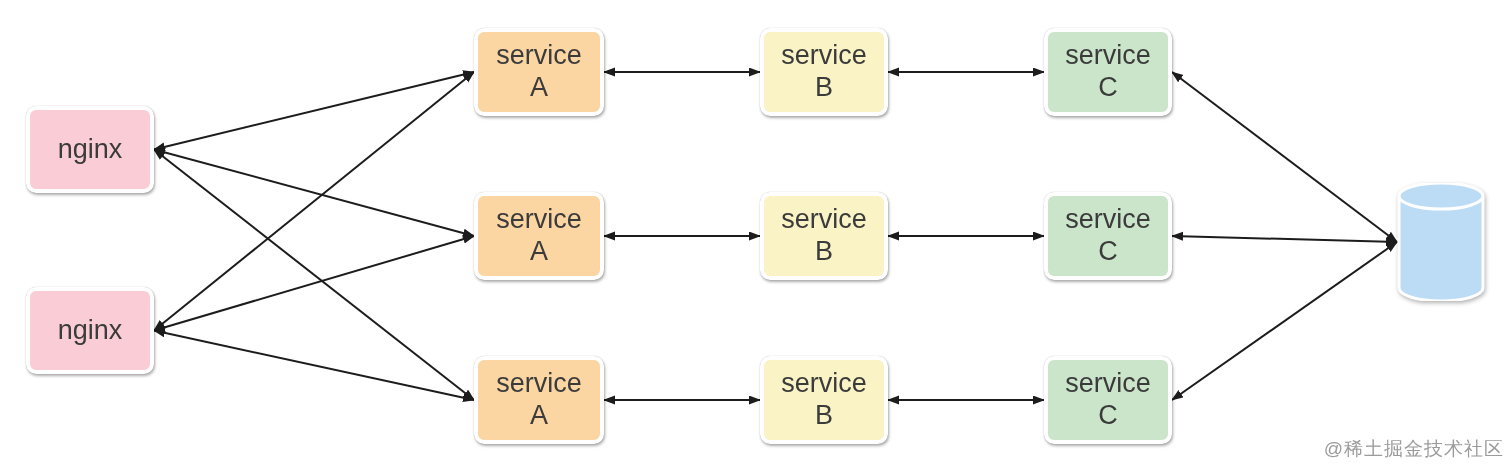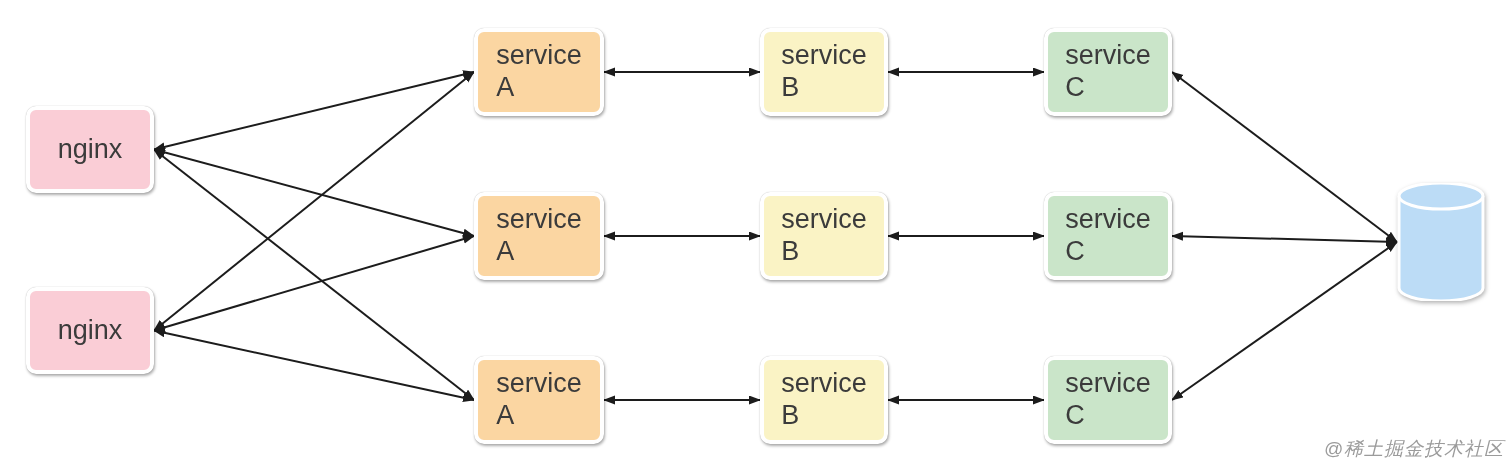--- a/index.html
+++ b/index.html
@@ -11,38 +11,37 @@
     font-family:"Liberation Sans","DejaVu Sans",sans-serif;
   }
   #edges{position:absolute;left:0;top:0;width:1512px;height:472px;}
   .node-box{
     position:absolute;
     box-sizing:border-box;
     border:4px solid #ffffff;
     border-radius:10px;
     box-shadow:1px 2px 3px rgba(0,0,0,.32), 0 0 1px rgba(0,0,0,.28);
     display:flex;align-items:center;justify-content:center;
-    text-align:left;
+    text-align:center;
     white-space:pre-line;
     font-size:27px;
     line-height:1.18;
     color:#3b3b3b;
   }
   .cylinder-wrap{
     position:absolute;
     filter:drop-shadow(1px 2px 2px rgba(0,0,0,.30));
   }
   .watermark{
     position:absolute;
     right:8px;
     bottom:10px;
     font-size:19px;
     color:#9b9b9b;
     letter-spacing:1px;
-    font-style:italic;
   }
 </style>
 </head>
 <body>
 
 <div id="canvas">
   <svg id="edges" width="1512" height="472" viewBox="0 0 1512 472">
     <defs>
       <marker id="arrow-end" markerUnits="userSpaceOnUse" markerWidth="13" markerHeight="10" refX="11" refY="4.5" orient="auto">
         <path d="M0,0 L12,4.5 L0,9 Z" fill="#1c1c1c"></path>

